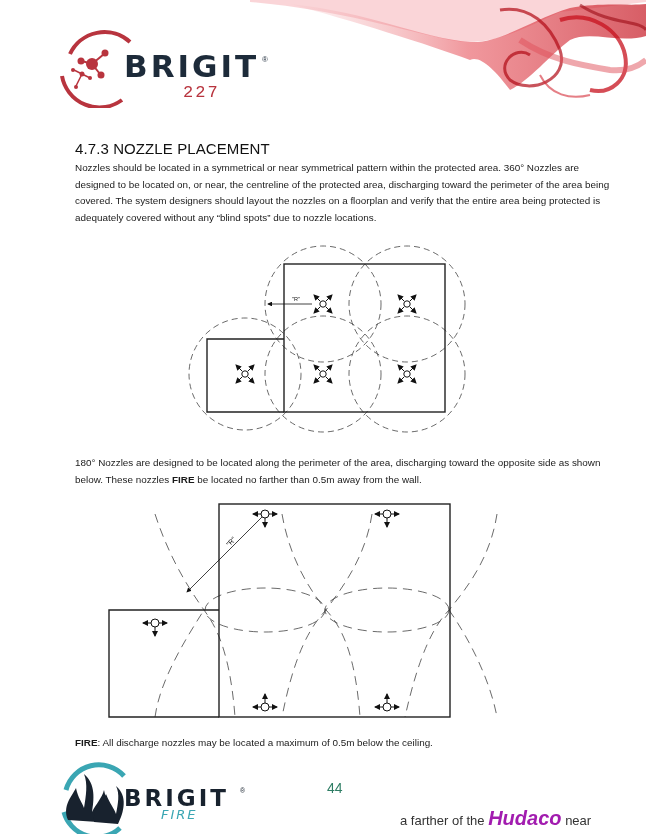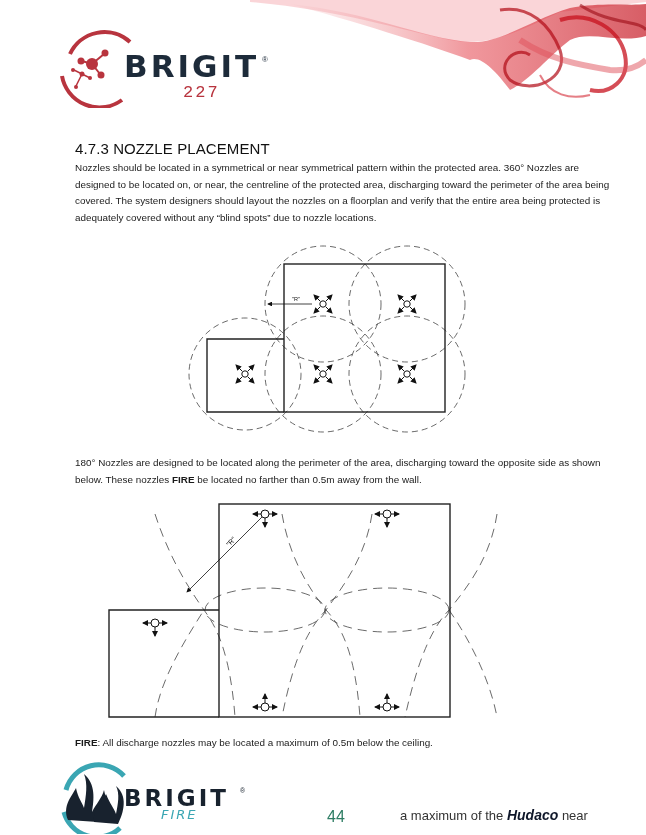--- a/index.html
+++ b/index.html
@@ -12,23 +12,23 @@
   .section-title { position:absolute; left:75px; top:140px; font-size:15px; font-weight:normal; color:#111; letter-spacing:0.1px; }
   .para { position:absolute; left:75px; width:540px; font-size:9.9px; line-height:16.6px; color:#1a1a1a; }
   .p1 { top:160px; }
   .p2 { top:455px; }
   .note { position:absolute; left:75px; top:737px; font-size:9.9px; color:#1a1a1a; }
   .diagram { position:absolute; left:0; top:0; width:646px; height:835px; pointer-events:none; }
   .footer-logo { position:absolute; left:58px; top:762px; width:200px; height:72px; }
   .f-brand { position:absolute; left:124px; top:787px; font-family:"DejaVu Sans", sans-serif; font-weight:bold; font-size:23px; letter-spacing:3px; color:#18222e; line-height:1; }
   .f-reg { position:absolute; left:240px; top:787px; font-size:7px; color:#18222e; }
   .f-sub { position:absolute; left:161px; top:808px; font-family:"DejaVu Sans", sans-serif; font-size:13px; letter-spacing:2px; color:#3aa6b3; line-height:1;font-style:italic; }
-  .page-num { position:absolute; left:327px; top:808px; font-size:16px; color:#2e7d64; }
+  .page-num { position:absolute; left:327px; top:780px; font-size:14px; color:#2e7d64; }
   .member { position:absolute; left:400px; top:807px; font-size:13px; color:#333; }
-  .member b { color:#0f172a; font-style:italic; font-size:14px; }
+  .member b { color:#a21caf; font-style:italic; font-size:20px; }
 </style>
 </head>
 <body>
 
 <svg class="smoke" viewBox="0 0 416 110">
   <defs>
     <linearGradient id="sg" x1="0" y1="0" x2="1" y2="0">
       <stop offset="0" stop-color="#f7c9cc" stop-opacity="0.3"></stop>
       <stop offset="0.5" stop-color="#e33a44" stop-opacity="0.7"></stop>
       <stop offset="1" stop-color="#c4101c" stop-opacity="0.9"></stop>
@@ -142,13 +142,13 @@
 <svg class="footer-logo" viewBox="0 0 200 72">
   <path d="M8 28 A34 34 0 0 1 66 14" fill="none" stroke="#3aa6b3" stroke-width="5"></path>
   <path d="M6 50 A34 34 0 0 0 62 66" fill="none" stroke="#3aa6b3" stroke-width="5"></path>
   <path d="M10 58 C4 44 14 34 18 26 C20 36 24 40 26 46 C28 34 30 22 26 12 C38 22 36 38 34 50 C38 42 44 36 46 28 C50 40 44 52 40 60 Z" fill="#18222e"></path>
   <path d="M36 60 C34 48 44 40 48 32 C52 42 56 46 58 52 C60 42 62 32 58 24 C70 34 66 50 60 62 Z" fill="#18222e"></path>
 </svg>
 <div class="f-brand">BRIGIT</div>
 <div class="f-reg">®</div>
 <div class="f-sub">FIRE</div>
 <div class="page-num">44</div>
-<div class="member"><span>a maximum of the </span><b>Hudaco</b><span> near</span></div>
+<div class="member"><span>a farther of the </span><b>Hudaco</b><span> near</span></div>
 
 </body></html>

